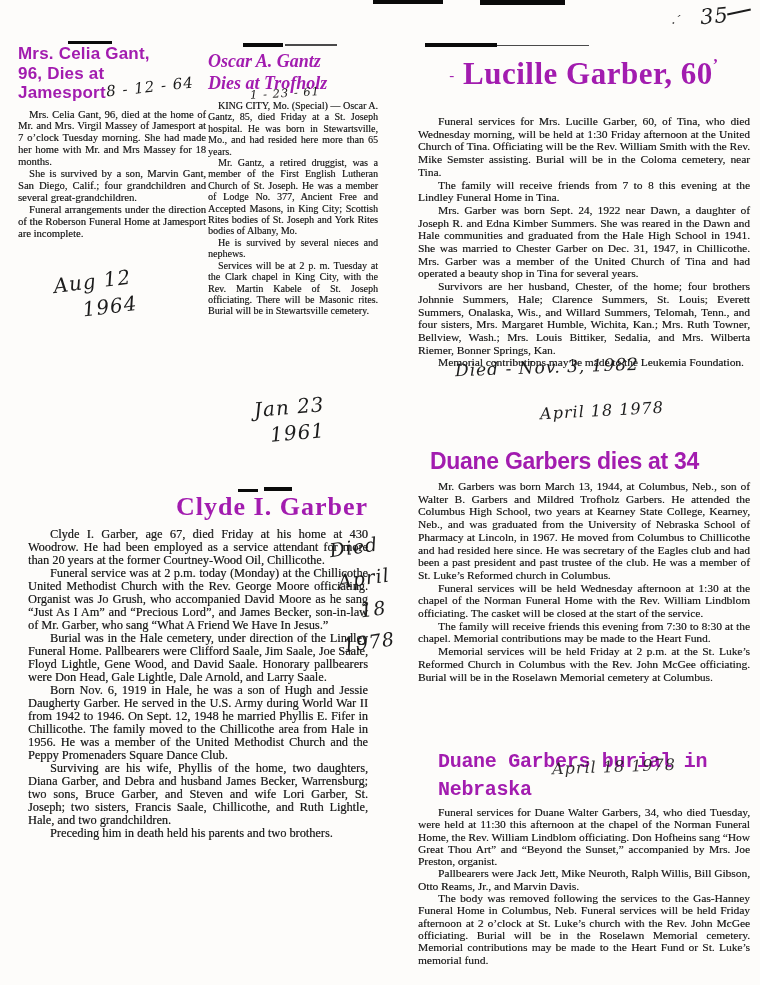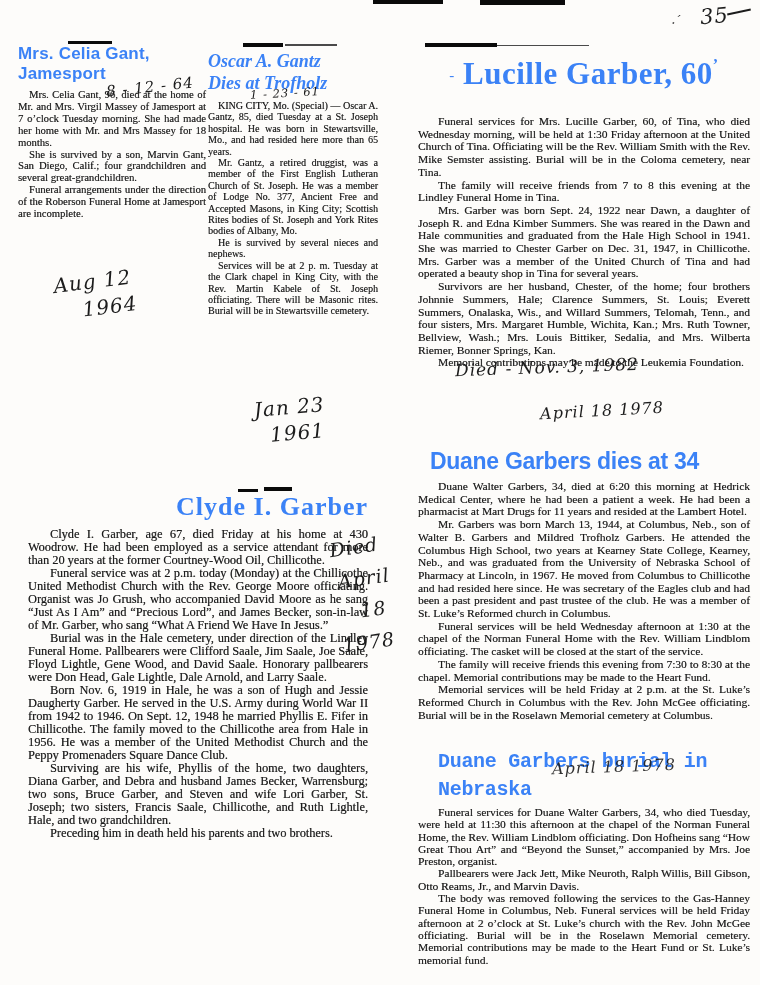--- a/index.html
+++ b/index.html
@@ -10,21 +10,21 @@
   }
   .bar { position:absolute; background:#0a0a0a; }
   .bar.thin { background:#4a4a4a; }
 
   .clip { position:absolute; }
   .clip p {
     margin:0; text-align:justify; color:#1b1b1b;
     font-family:"Liberation Serif", serif;
     text-shadow:0.3px 0 0 rgba(20,20,20,.55);
   }
-  .headline { font-weight:bold; color:#3b82f6; }
+  .headline { font-weight:bold; color:#a21caf; }
 
   
   .celia { left:18px; top:44px; width:188px; }
   .celia .headline {
     font-family:"Liberation Sans", sans-serif;
     font-size:17px; line-height:19.5px; margin-bottom:6px; letter-spacing:.2px;
   }
   .celia p { font-size:10.6px; line-height:11.9px; text-indent:11px; }
 
   
@@ -109,38 +109,39 @@
   <div class="bar" style="left:238px; top:489px; width:20px; height:3px;"></div>
   <div class="bar" style="left:264px; top:487px; width:28px; height:4px;"></div>
   <div class="pen-tail"></div>
 
   <div class="hw hw-stray">.′</div>
   <div class="hw hw-pagenum">35</div>
 
   <div class="clip celia">
     <div class="headline">
       <div>Mrs. Celia Gant,</div>
+      <div>96, Dies at</div>
       <div>Jamesport</div>
     </div>
     <p>Mrs. Celia Gant, 96, died at the home of Mr. and Mrs. Virgil Massey of Jamesport at 7 o’clock Tuesday morning. She had made her home with Mr. and Mrs Massey for 18 months.</p>
     <p>She is survived by a son, Marvin Gant, San Diego, Calif.; four grandchildren and several great-grandchildren.</p>
     <p>Funeral arrangements under the direction of the Roberson Funeral Home at Jamesport are incomplete.</p>
   </div>
   <div class="hw hw-celia-inline">8 - 12 - 64</div>
   <div class="hw hw-celia-stamp">
     <div class="l1">Aug 12</div>
     <div class="l2">1964</div>
   </div>
 
   <div class="clip oscar">
     <div class="headline">
       <div>Oscar A. Gantz</div>
       <div>Dies at Trofholz</div>
     </div>
-    <p>KING CITY, Mo. (Special) — Oscar A. Gantz, 85, died Tuesday at a St. Joseph hospital. He was born in Stewartsville, Mo., and had resided here more than 65 years.</p>
+    <p>KING CITY, Mo. (Special) — Oscar A. Gantz, 85, died Friday at a St. Joseph hospital. He was born in Stewartsville, Mo., and had resided here more than 65 years.</p>
     <p>Mr. Gantz, a retired druggist, was a member of the First English Lutheran Church of St. Joseph. He was a member of Lodge No. 377, Ancient Free and Accepted Masons, in King City; Scottish Rites bodies of St. Joseph and York Rites bodies of Albany, Mo.</p>
     <p>He is survived by several nieces and nephews.</p>
     <p>Services will be at 2 p. m. Tuesday at the Clark chapel in King City, with the Rev. Martin Kabele of St. Joseph officiating. There will be Masonic rites. Burial will be in Stewartsville cemetery.</p>
   </div>
   <div class="hw hw-oscar-inline">1 - 23 - 61</div>
   <div class="hw hw-oscar-stamp">
     <div class="l1">Jan 23</div>
     <div class="l2">1961</div>
   </div>
 
@@ -153,21 +154,20 @@
     <p>The family will receive friends from 7 to 8 this evening at the Lindley Funeral Home in Tina.</p>
     <p>Mrs. Garber was born Sept. 24, 1922 near Dawn, a daughter of Joseph R. and Edna Kimber Summers. She was reared in the Dawn and Hale communities and graduated from the Hale High School in 1941. She was married to Chester Garber on Dec. 31, 1947, in Chillicothe. Mrs. Garber was a member of the United Church of Tina and had operated a beauty shop in Tina for several years.</p>
     <p>Survivors are her husband, Chester, of the home; four brothers Johnnie Summers, Hale; Clarence Summers, St. Louis; Everett Summers, Onalaska, Wis., and Willard Summers, Telomah, Tenn., and four sisters, Mrs. Margaret Humble, Wichita, Kan.; Mrs. Ruth Towner, Bellview, Wash.; Mrs. Louis Bittiker, Sedalia, and Mrs. Wilberta Riemer, Bonner Springs, Kan.</p>
     <p>Memorial contributions may be made to the Leukemia Foundation.</p>
   </div>
   <div class="hw hw-lucille">Died - Nov. 3, 1982</div>
 
   <div class="hw hw-duane-top">April 18 1978</div>
   <div class="clip duane">
     <div class="headline">Duane Garbers dies at 34</div>
-    <p>Duane Walter Garbers, 34, died at 6:20 this morning at Hedrick Medical Center, where he had been a patient a week. He had been a pharmacist at Mart Drugs for 11 years and resided at the Lambert Hotel.</p>
     <p>Mr. Garbers was born March 13, 1944, at Columbus, Neb., son of Walter B. Garbers and Mildred Trofholz Garbers. He attended the Columbus High School, two years at Kearney State College, Kearney, Neb., and was graduated from the University of Nebraska School of Pharmacy at Lincoln, in 1967. He moved from Columbus to Chillicothe and had resided here since. He was secretary of the Eagles club and had been a past president and past trustee of the club. He was a member of St. Luke’s Reformed church in Columbus.</p>
     <p>Funeral services will be held Wednesday afternoon at 1:30 at the chapel of the Norman Funeral Home with the Rev. William Lindblom officiating. The casket will be closed at the start of the service.</p>
     <p>The family will receive friends this evening from 7:30 to 8:30 at the chapel. Memorial contributions may be made to the Heart Fund.</p>
     <p>Memorial services will be held Friday at 2 p.m. at the St. Luke’s Reformed Church in Columbus with the Rev. John McGee officiating. Burial will be in the Roselawn Memorial cemetery at Columbus.</p>
   </div>
   <div class="hw hw-duane-margin">
     <div class="l1">Died</div>
     <div class="l2">April</div>
     <div class="l3">18</div>
     <div class="l4">1978</div>

